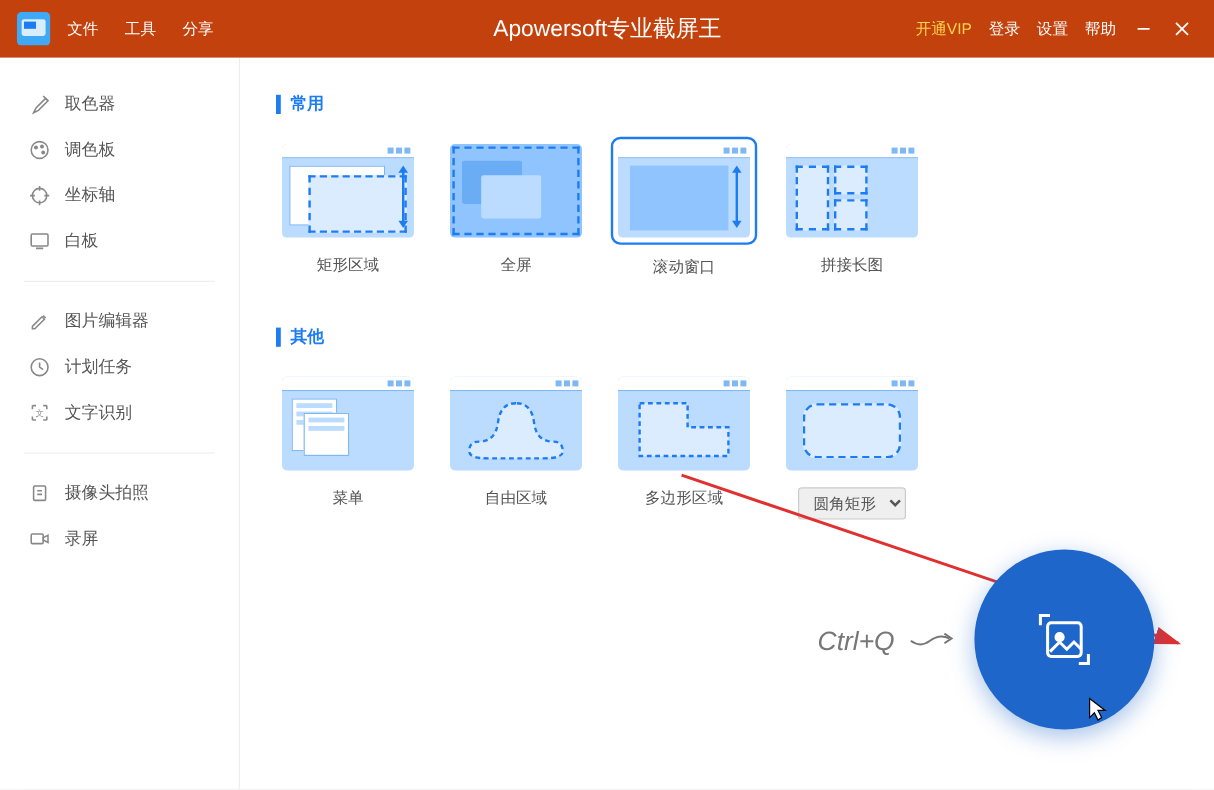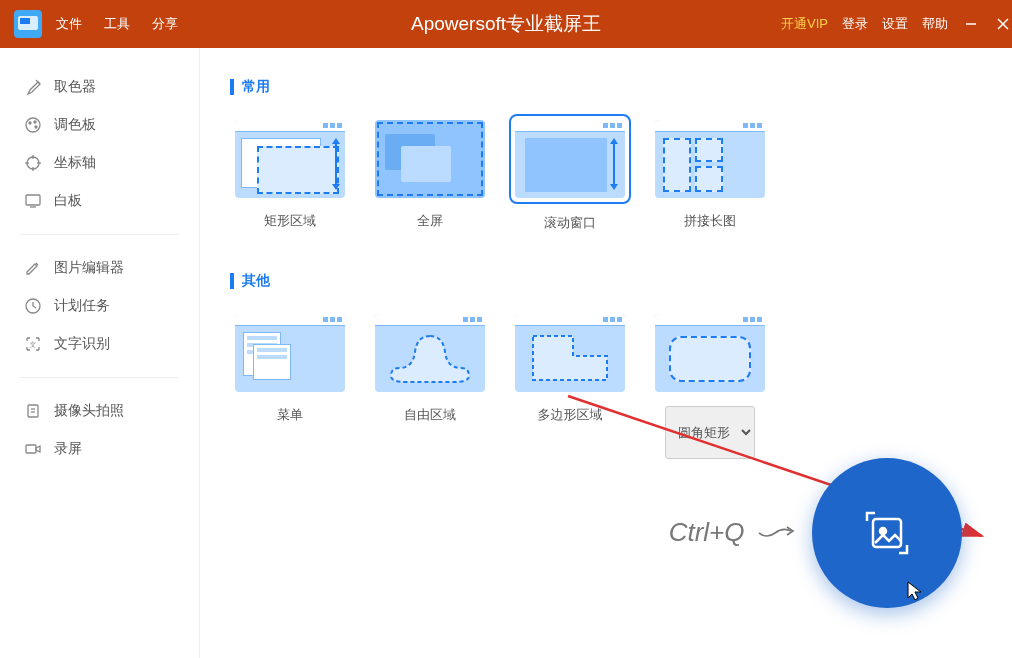--- a/index.html
+++ b/index.html
@@ -3,50 +3,50 @@
 <meta charset="utf-8">
 <style>
 * { margin: 0; padding: 0; box-sizing: border-box; font-family: "Microsoft YaHei", Arial, sans-serif; }
 body { background: #f5f5f5; display: flex; align-items: center; justify-content: center; height: 100vh; }
 .window { width: 1012px; height: 658px; background: #fff; box-shadow: 0 4px 20px rgba(0,0,0,0.15); position: relative; overflow: hidden; }
 .titlebar { height: 48px; background: #c2410c; display: flex; align-items: center; color: #fff; font-size: 13px; position: relative; }
 .logo { width: 28px; height: 28px; margin: 0 14px; }
 .menu { display: flex; gap: 22px; }
 .menu span { cursor: pointer; }
 .app-title { position: absolute; left: 50%; transform: translateX(-50%); font-size: 19px; }
-.right-controls { margin-left: auto; display: flex; align-items: center; gap: 14px; padding-right: 0; font-size: 13px; }
+.right-controls { margin-left: auto; display: flex; align-items: center; gap: 14px; padding-right: 18px; font-size: 13px; }
 .vip { color: #ffd24d; }
 .right-controls .ctrl { cursor: pointer; }
 .win-btn { width: 18px; height: 18px; display: flex; align-items: center; justify-content: center; cursor: pointer; }
 
 .body { display: flex; height: calc(100% - 48px); }
 .sidebar { width: 200px; border-right: 1px solid #eee; padding: 20px 0; display: flex; flex-direction: column; }
 .side-item { display: flex; align-items: center; gap: 12px; padding: 10px 24px; color: #555; font-size: 14px; cursor: pointer; }
 .side-icon { width: 18px; height: 18px; flex-shrink: 0; }
 .side-divider { height: 1px; background: #eee; margin: 14px 20px; }
 
 .main { flex: 1; padding: 30px 30px 0 30px; position: relative; overflow: hidden; }
 .section-title { display: flex; align-items: center; gap: 8px; font-size: 14px; font-weight: bold; color: #1e7cf2; margin-bottom: 18px; }
 .section-bar { width: 4px; height: 16px; background: #1e7cf2; }
 .grid { display: flex; gap: 20px; margin-bottom: 40px; flex-wrap: wrap; }
 .mode { display: flex; flex-direction: column; align-items: center; gap: 10px; cursor: pointer; width: 120px; }
 .thumb { width: 110px; height: 78px; background: #bcdcff; border-radius: 4px; position: relative; overflow: hidden; }
 .mode.selected .thumb-wrap { border: 2px solid #1e7cf2; border-radius: 8px; padding: 4px; }
 .thumb-wrap { padding: 6px 4px 4px 4px; }
 .mode-label { font-size: 13px; color: #555; }
-.mode-select { font-size: 13px; color: #555; padding: 17px 8px; border: 1px solid #ccc; border-radius: 3px; width: 90px; }
+.mode-select { font-size: 13px; color: #555; padding: 4px 8px; border: 1px solid #ccc; border-radius: 3px; width: 90px; }
 
 
 .win-top { position: absolute; top: 0; left: 0; right: 0; height: 12px; background: #fff; border-bottom: 1px solid #7fb8f7; display: flex; align-items: center; justify-content: flex-end; gap: 2px; padding-right: 3px; }
 .win-top i { width: 5px; height: 5px; background: #7fb8f7; }
 .dash { position: absolute; border: 2px dashed #1e7cf2; background: #dcecff; }
 
 .fab { position: absolute; right: 50px; bottom: 50px; width: 150px; height: 150px; border-radius: 50%; background: #1e66c9; display: flex; align-items: center; justify-content: center; cursor: pointer; box-shadow: 0 6px 20px rgba(30,102,201,0.4); }
 .fab-icon { width: 64px; height: 64px; }
-.hint { position: absolute; right: 215px; bottom: 110px; font-size: 26px; font-style: italic; color: #777; font-family: Georgia, serif; margin-top: 43px; }
+.hint { position: absolute; right: 215px; bottom: 110px; font-size: 22px; font-style: italic; color: #777; font-family: Georgia, serif; margin-top: 43px; }
 .hint-arrow { display: inline-block; margin-left: 6px; }
 .annotation-arrow { position: absolute; pointer-events: none; }
 .cursor { position: absolute; right: 88px; bottom: 56px; pointer-events: none; }
 
 svg { display: block; }
 </style>
 </head>
 <body>
 
 <div class="window">

